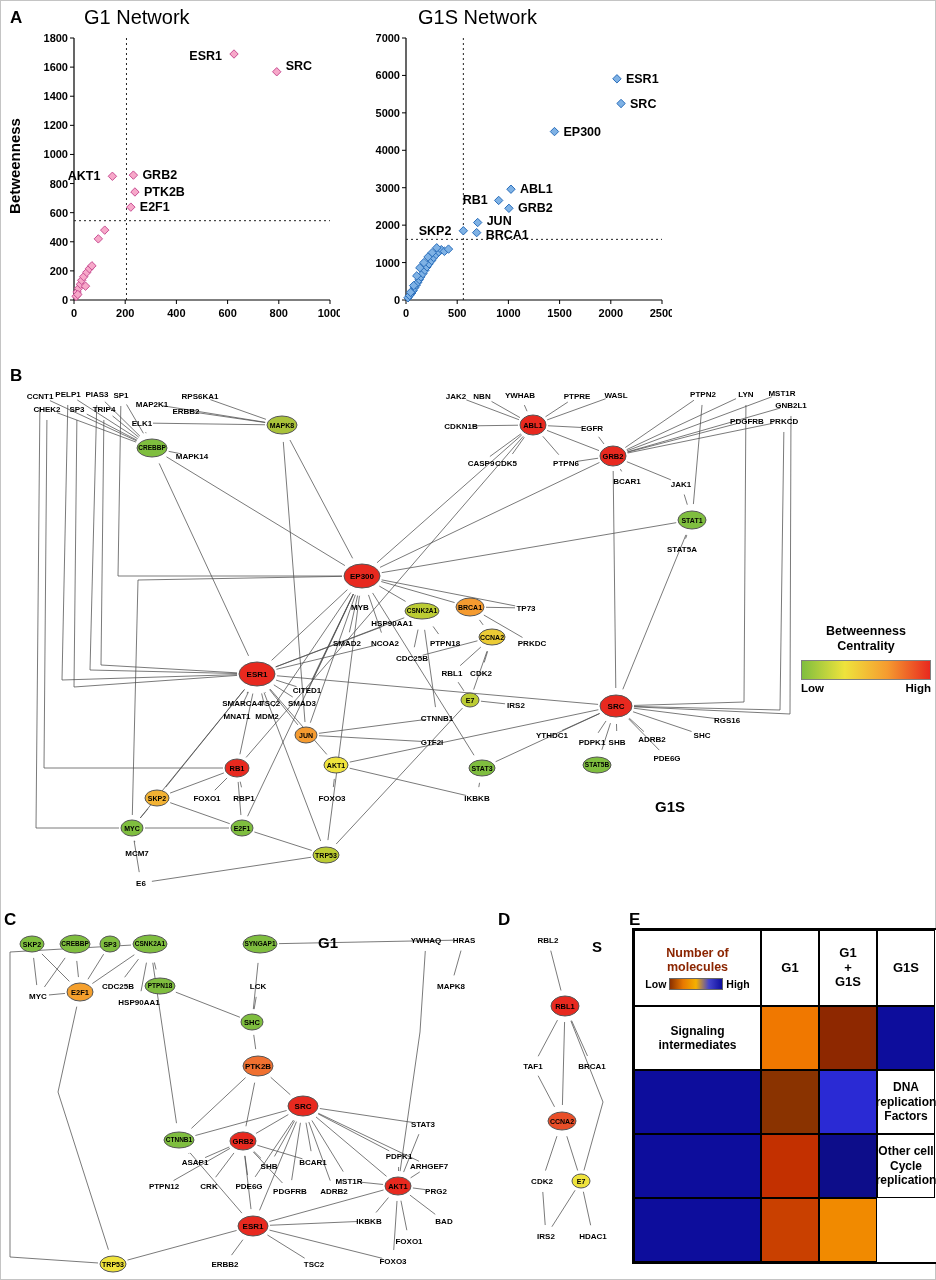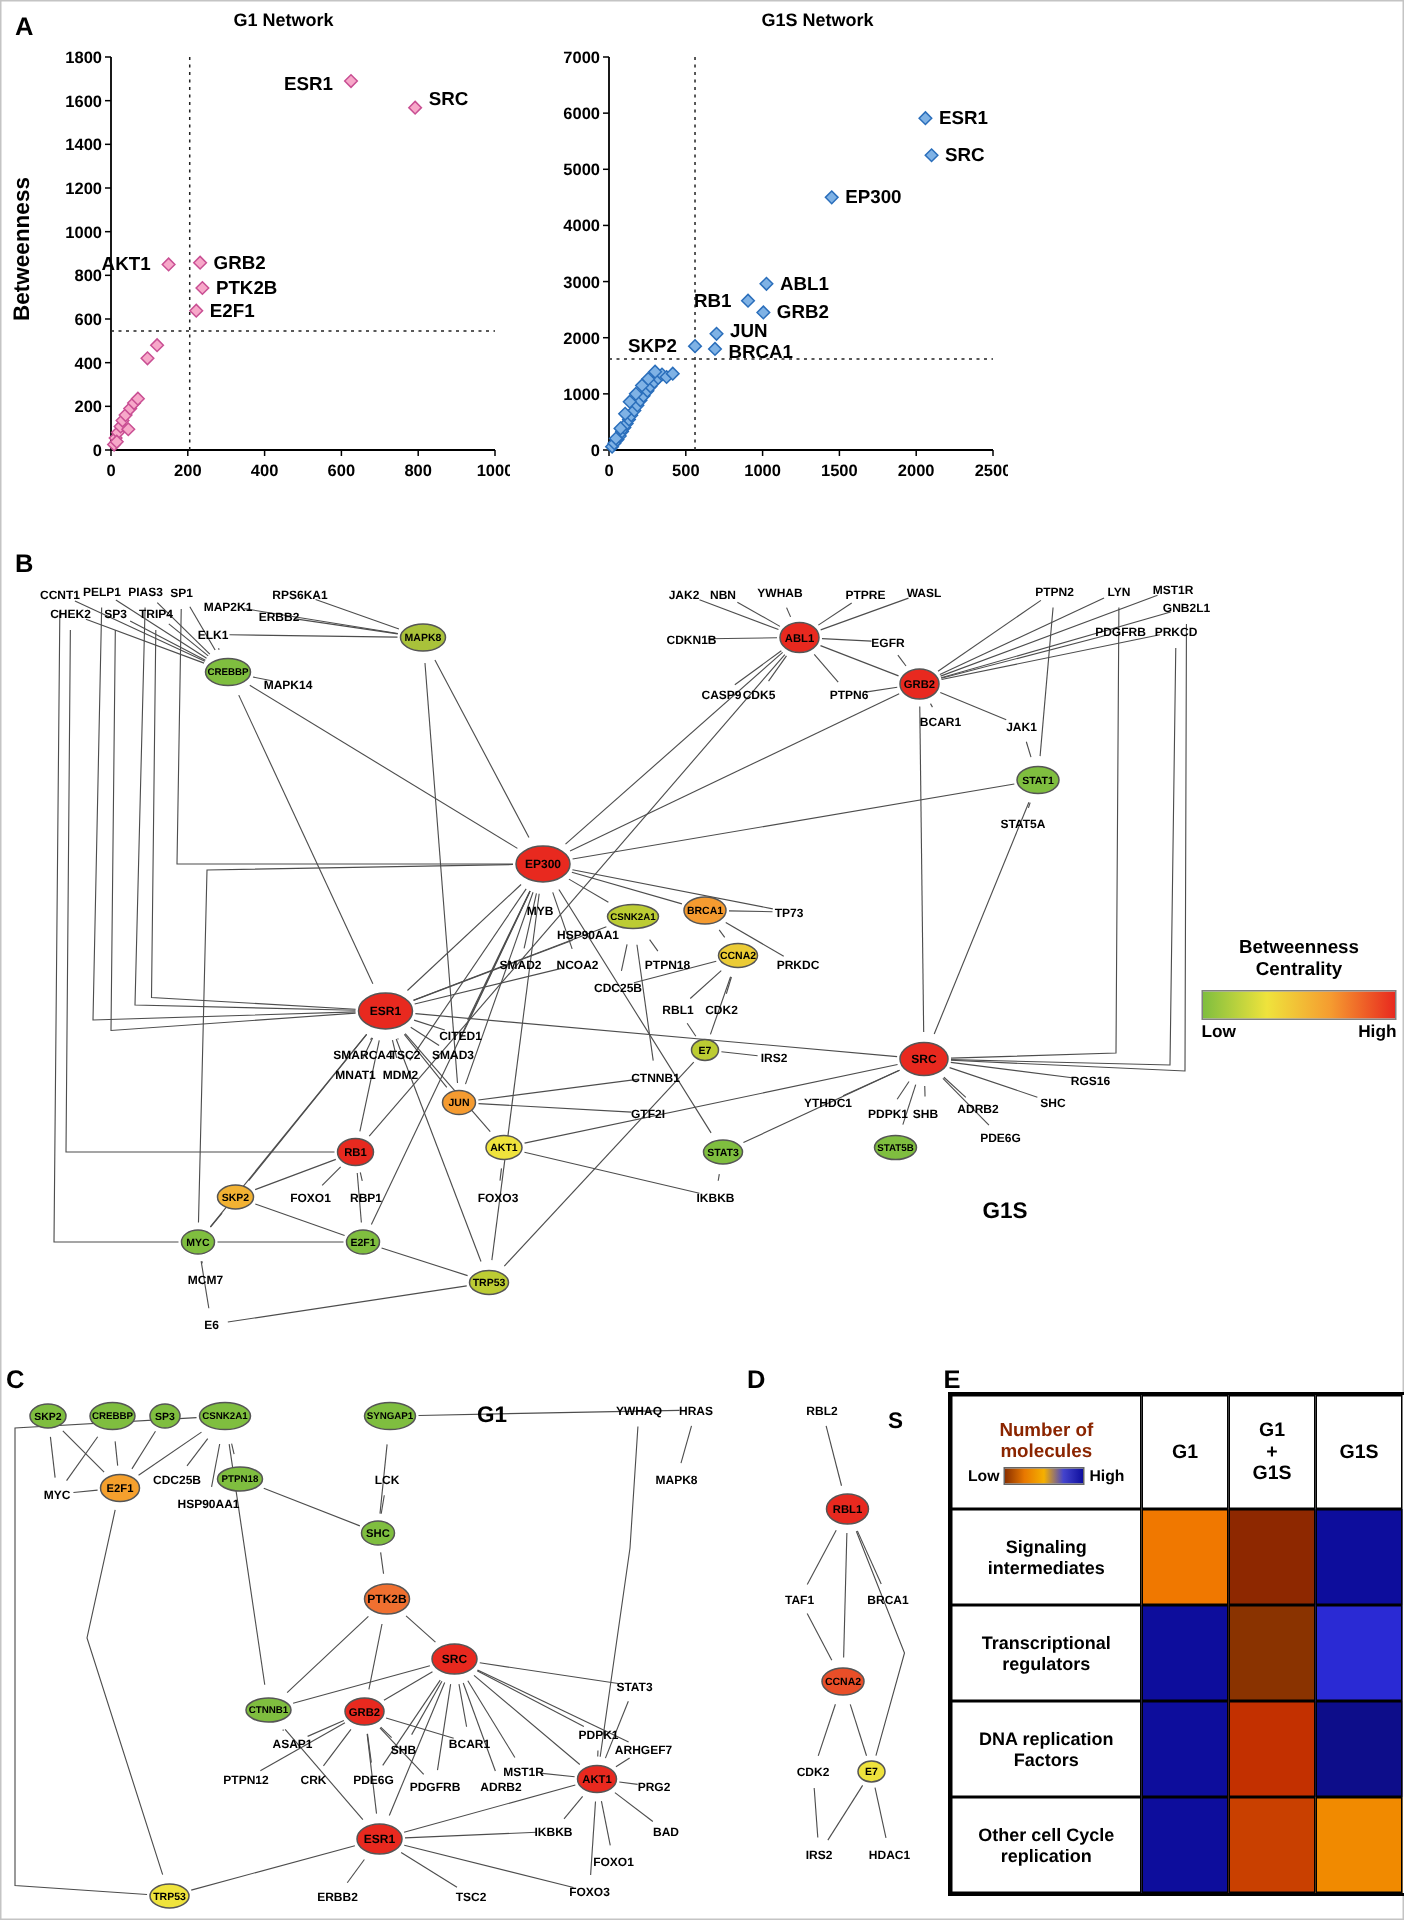--- a/index.html
+++ b/index.html
@@ -2,21 +2,21 @@
 <html><head>
 <meta charset="utf-8">
 <style>
   *{box-sizing:border-box;margin:0;padding:0;}
   body{margin:0;background:#ffffff;}
   .figure{position:relative;width:936px;height:1280px;background:#fff;
     font-family:"Liberation Sans","DejaVu Sans",sans-serif;color:#000;
     box-shadow:inset 0 0 0 1px #c4c4c4;overflow:hidden;}
   svg.layer{position:absolute;}
   .panel-letter{position:absolute;font-size:17px;font-weight:bold;}
-  .chart-title{position:absolute;width:210px;text-align:center;font-size:12px;font-weight:bold;}
+  .chart-title{position:absolute;width:210px;text-align:left;font-size:20px;font-weight:normal;}
   .xlab{position:absolute;left:200px;top:336px;width:300px;text-align:center;font-size:15px;font-weight:bold;}
   .ylab{position:absolute;left:6px;top:294px;width:256px;text-align:center;font-size:15px;font-weight:bold;
     transform:rotate(-90deg);transform-origin:0 0;}
   .legend{position:absolute;left:801px;top:624px;width:130px;}
   .legend-title{font-size:12.5px;font-weight:bold;text-align:center;white-space:pre-line;line-height:1.2;}
   .legend-bar{height:20px;margin-top:6px;border:1px solid #808080;}
   .legend-ends{display:flex;justify-content:space-between;font-size:11.5px;font-weight:bold;margin-top:2px;}
   .heatmap{position:absolute;left:632px;top:928px;width:310px;display:grid;
     grid-template-columns:127px 58px 58px 58px;grid-template-rows:76px repeat(4,64px);
     border:2px solid #000;background:#fff;}
@@ -561,21 +561,21 @@
       <text x="97" y="40" font-size="15" font-weight="bold">S</text>
     </svg>
 
   <div class="panel-letter" style="left:10px;top:8px;">A</div>
   <div class="panel-letter" style="left:10px;top:366px;">B</div>
   <div class="panel-letter" style="left:4px;top:910px;">C</div>
   <div class="panel-letter" style="left:498px;top:910px;">D</div>
   <div class="panel-letter" style="left:629px;top:910px;">E</div>
 
   <div class="chart-title" style="left:84px;top:6px;">G1 Network</div>
-  <div class="chart-title" style="left:440px;top:6px;">G1S Network</div>
+  <div class="chart-title" style="left:418px;top:6px;">G1S Network</div>
   <div class="ylab">Betweenness</div>
 
   <div class="legend">
     <div class="legend-title">Betweenness
 Centrality</div>
     <div class="legend-bar" style="background: linear-gradient(90deg, rgb(127, 190, 63), rgb(239, 227, 60), rgb(245, 155, 48), rgb(232, 41, 31));"></div>
     <div class="legend-ends">
       <span>Low</span>
       <span>High</span>
     </div>
@@ -592,21 +592,20 @@
       </div>
       <div class="hm-cell hm-colhead">G1</div>
       <div class="hm-cell hm-colhead">G1
 +
 G1S</div>
       <div class="hm-cell hm-colhead">G1S</div>
       <div class="hm-cell hm-rowlabel">Signaling intermediates</div>
       <div class="hm-cell hm-color" style="background: rgb(240, 120, 0);"></div>
       <div class="hm-cell hm-color" style="background: rgb(142, 40, 0);"></div>
       <div class="hm-cell hm-color" style="background: rgb(13, 13, 156);"></div>
-      <div class="hm-cell hm-rowlabel">Transcriptional regulators</div>
       <div class="hm-cell hm-color" style="background: rgb(13, 13, 156);"></div>
       <div class="hm-cell hm-color" style="background: rgb(138, 51, 0);"></div>
       <div class="hm-cell hm-color" style="background: rgb(42, 42, 212);"></div>
       <div class="hm-cell hm-rowlabel">DNA replication Factors</div>
       <div class="hm-cell hm-color" style="background: rgb(13, 13, 156);"></div>
       <div class="hm-cell hm-color" style="background: rgb(195, 48, 0);"></div>
       <div class="hm-cell hm-color" style="background: rgb(13, 13, 138);"></div>
       <div class="hm-cell hm-rowlabel">Other cell Cycle replication</div>
       <div class="hm-cell hm-color" style="background: rgb(13, 13, 156);"></div>
       <div class="hm-cell hm-color" style="background: rgb(201, 64, 0);"></div>

